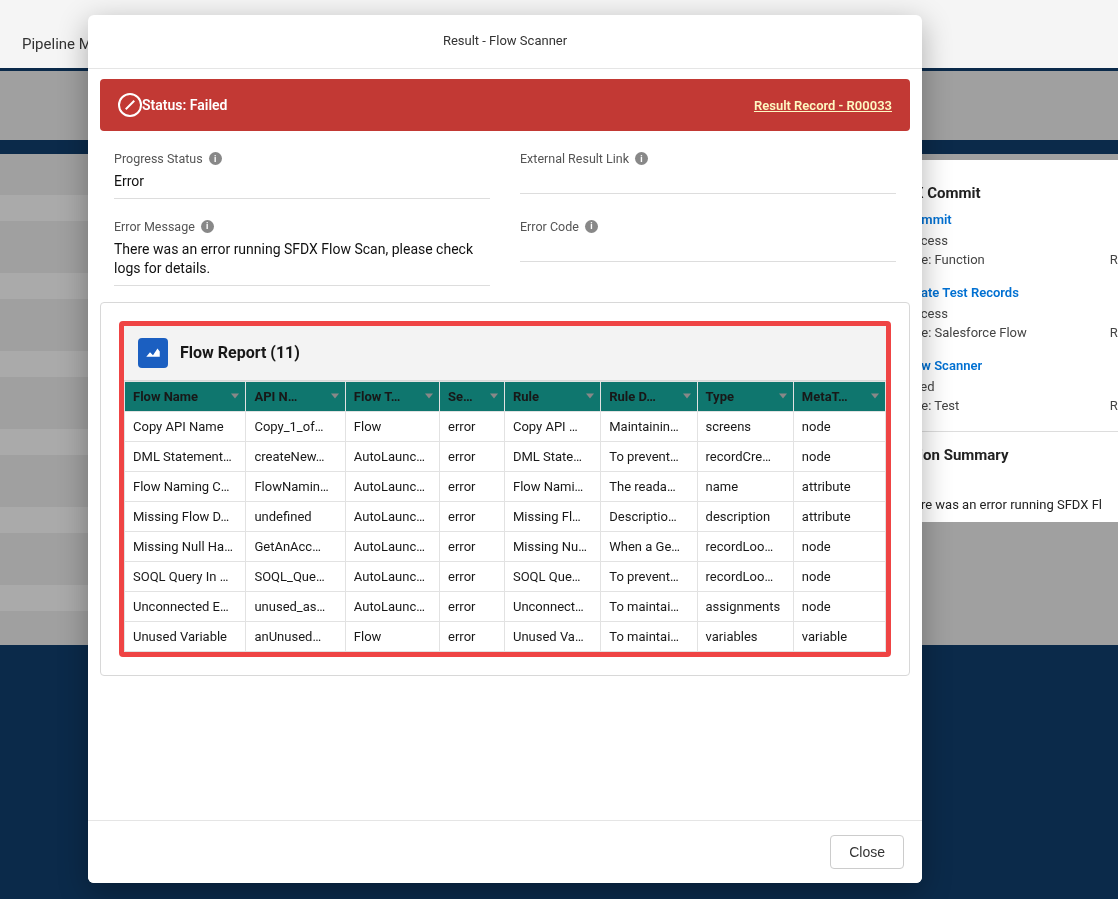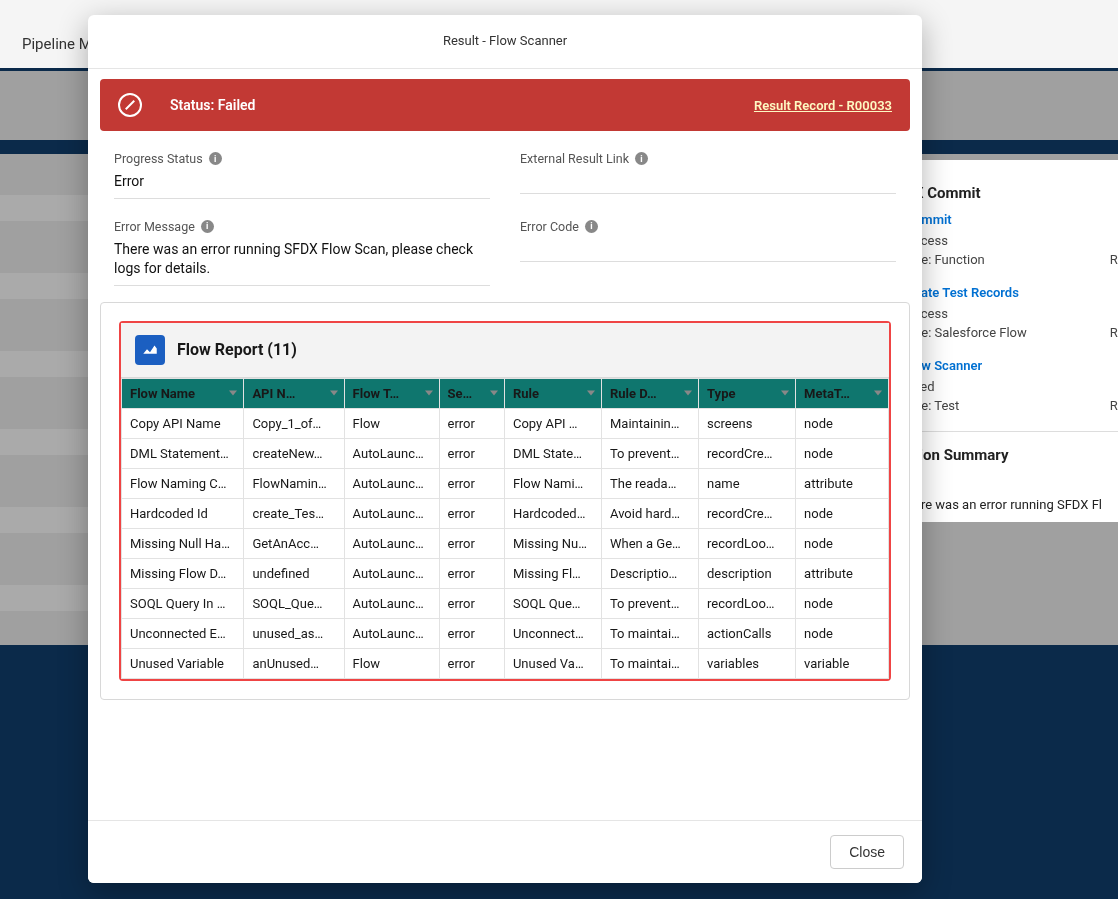--- a/index.html
+++ b/index.html
@@ -109,21 +109,21 @@
   border-radius: 4px;
   padding: 14px 18px;
   display: flex;
   align-items: center;
   justify-content: space-between;
   margin-bottom: 20px;
 }
 .status-left {
   display:flex;
   align-items:center;
-  gap:28px;
+  gap:0;
 }
 .status-icon {
   width: 24px; height:24px;
   border:2px solid #fff; border-radius:50%;
   position:relative;
   flex:none;
 }
 .status-icon::after {
   content:"";
   position:absolute;
@@ -190,21 +190,21 @@
   color:#111;
   font-weight:600;
   border-bottom:2px solid #fff;
   margin-bottom:-1px;
 }
 .tab-body {
   padding:18px;
 }
 
 .report-card {
-  border:2px solid #ef4444;
+  border:5px solid #ef4444;
   border-radius:4px;
 }
 .report-head {
   background:#f3f3f3;
   border-bottom:1px solid #d8d8d8;
   padding:12px 14px;
   display:flex;
   align-items:center;
   justify-content:space-between;
   gap:12px;
@@ -448,67 +448,57 @@
                       <td>Flow Naming C…</td>
                       <td>FlowNamin…</td>
                       <td>AutoLaunc…</td>
                       <td>error</td>
                       <td>Flow Nami…</td>
                       <td>The reada…</td>
                       <td>name</td>
                       <td>attribute</td>
                     </tr>
                     <tr>
-                      <td>Hardcoded Id</td>
-                      <td>create_Tes…</td>
+                      <td>Missing Flow D…</td>
+                      <td>undefined</td>
                       <td>AutoLaunc…</td>
                       <td>error</td>
-                      <td>Hardcoded…</td>
-                      <td>Avoid hard…</td>
-                      <td>recordCre…</td>
-                      <td>node</td>
+                      <td>Missing Fl…</td>
+                      <td>Descriptio…</td>
+                      <td>description</td>
+                      <td>attribute</td>
                     </tr>
                     <tr>
                       <td>Missing Null Ha…</td>
                       <td>GetAnAcc…</td>
                       <td>AutoLaunc…</td>
                       <td>error</td>
                       <td>Missing Nu…</td>
                       <td>When a Ge…</td>
                       <td>recordLoo…</td>
                       <td>node</td>
                     </tr>
                     <tr>
-                      <td>Missing Flow D…</td>
-                      <td>undefined</td>
-                      <td>AutoLaunc…</td>
-                      <td>error</td>
-                      <td>Missing Fl…</td>
-                      <td>Descriptio…</td>
-                      <td>description</td>
-                      <td>attribute</td>
-                    </tr>
-                    <tr>
                       <td>SOQL Query In …</td>
                       <td>SOQL_Que…</td>
                       <td>AutoLaunc…</td>
                       <td>error</td>
                       <td>SOQL Que…</td>
                       <td>To prevent…</td>
                       <td>recordLoo…</td>
                       <td>node</td>
                     </tr>
                     <tr>
                       <td>Unconnected E…</td>
                       <td>unused_as…</td>
                       <td>AutoLaunc…</td>
                       <td>error</td>
                       <td>Unconnect…</td>
                       <td>To maintai…</td>
-                      <td>actionCalls</td>
+                      <td>assignments</td>
                       <td>node</td>
                     </tr>
                     <tr>
                       <td>Unused Variable</td>
                       <td>anUnused…</td>
                       <td>Flow</td>
                       <td>error</td>
                       <td>Unused Va…</td>
                       <td>To maintai…</td>
                       <td>variables</td>

